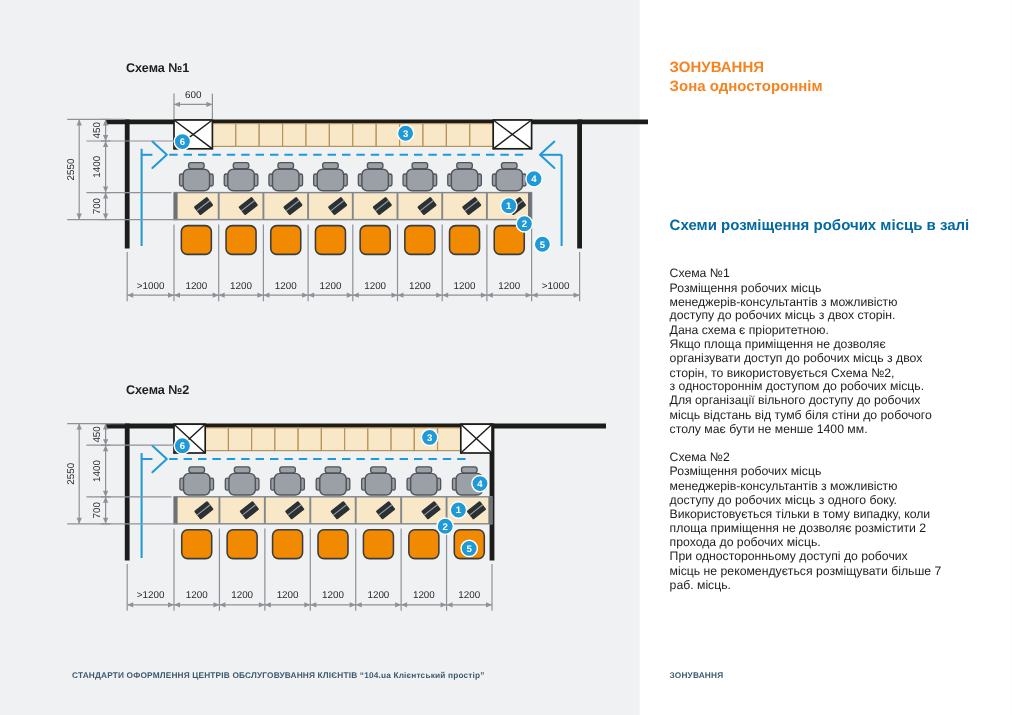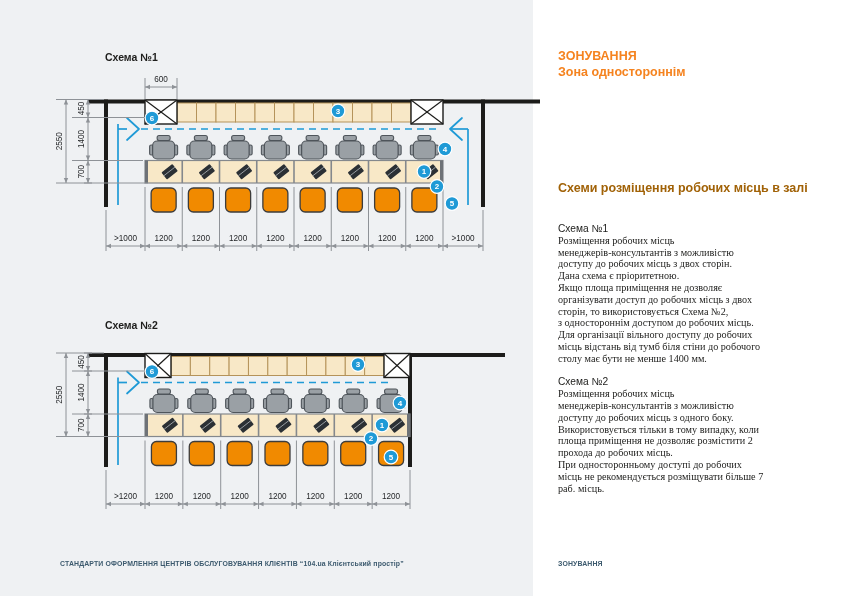--- a/index.html
+++ b/index.html
@@ -4,24 +4,24 @@
 <style>
   html,body{margin:0;padding:0;background:#fff;}
   .page{position:relative;width:843px;height:596px;background:#ffffff;
         font-family:"Liberation Sans",sans-serif;overflow:hidden;}
   .gray-panel{position:absolute;left:0;top:0;width:533px;height:596px;background:#eff1f3;}
   .scheme-label{position:absolute;font-size:10.5px;font-weight:600;color:#1d1d1b;}
   svg.scheme{position:absolute;overflow:visible;}
   .panel-title{position:absolute;left:558px;top:49px;font-size:12.5px;line-height:15.5px;
                color:#f5831f;font-weight:600;}
   .panel-subtitle{position:absolute;left:558px;top:181px;width:268px;font-size:12.5px;
-               line-height:15.5px;color:#a16207;font-weight:600;}
+               line-height:15.5px;color:#0369a1;font-weight:600;}
   .body-block{position:absolute;left:558px;top:223px;width:278px;font-size:10.2px;
                line-height:11.8px;color:#1d1d1b;}
-  .body-text{white-space:pre-line;font-family:Liberation Serif, serif;}
+  .body-text{white-space:pre-line;}
   .gap{margin-top:11.8px;}
   .footer{position:absolute;top:560px;font-size:6.9px;font-weight:700;color:#3c5a6e;
           letter-spacing:0.15px;}
   .footer-left{left:60px;}
   .footer-right{left:558px;}
 </style>
 </head>
 <body>
 
 <div class="page">

